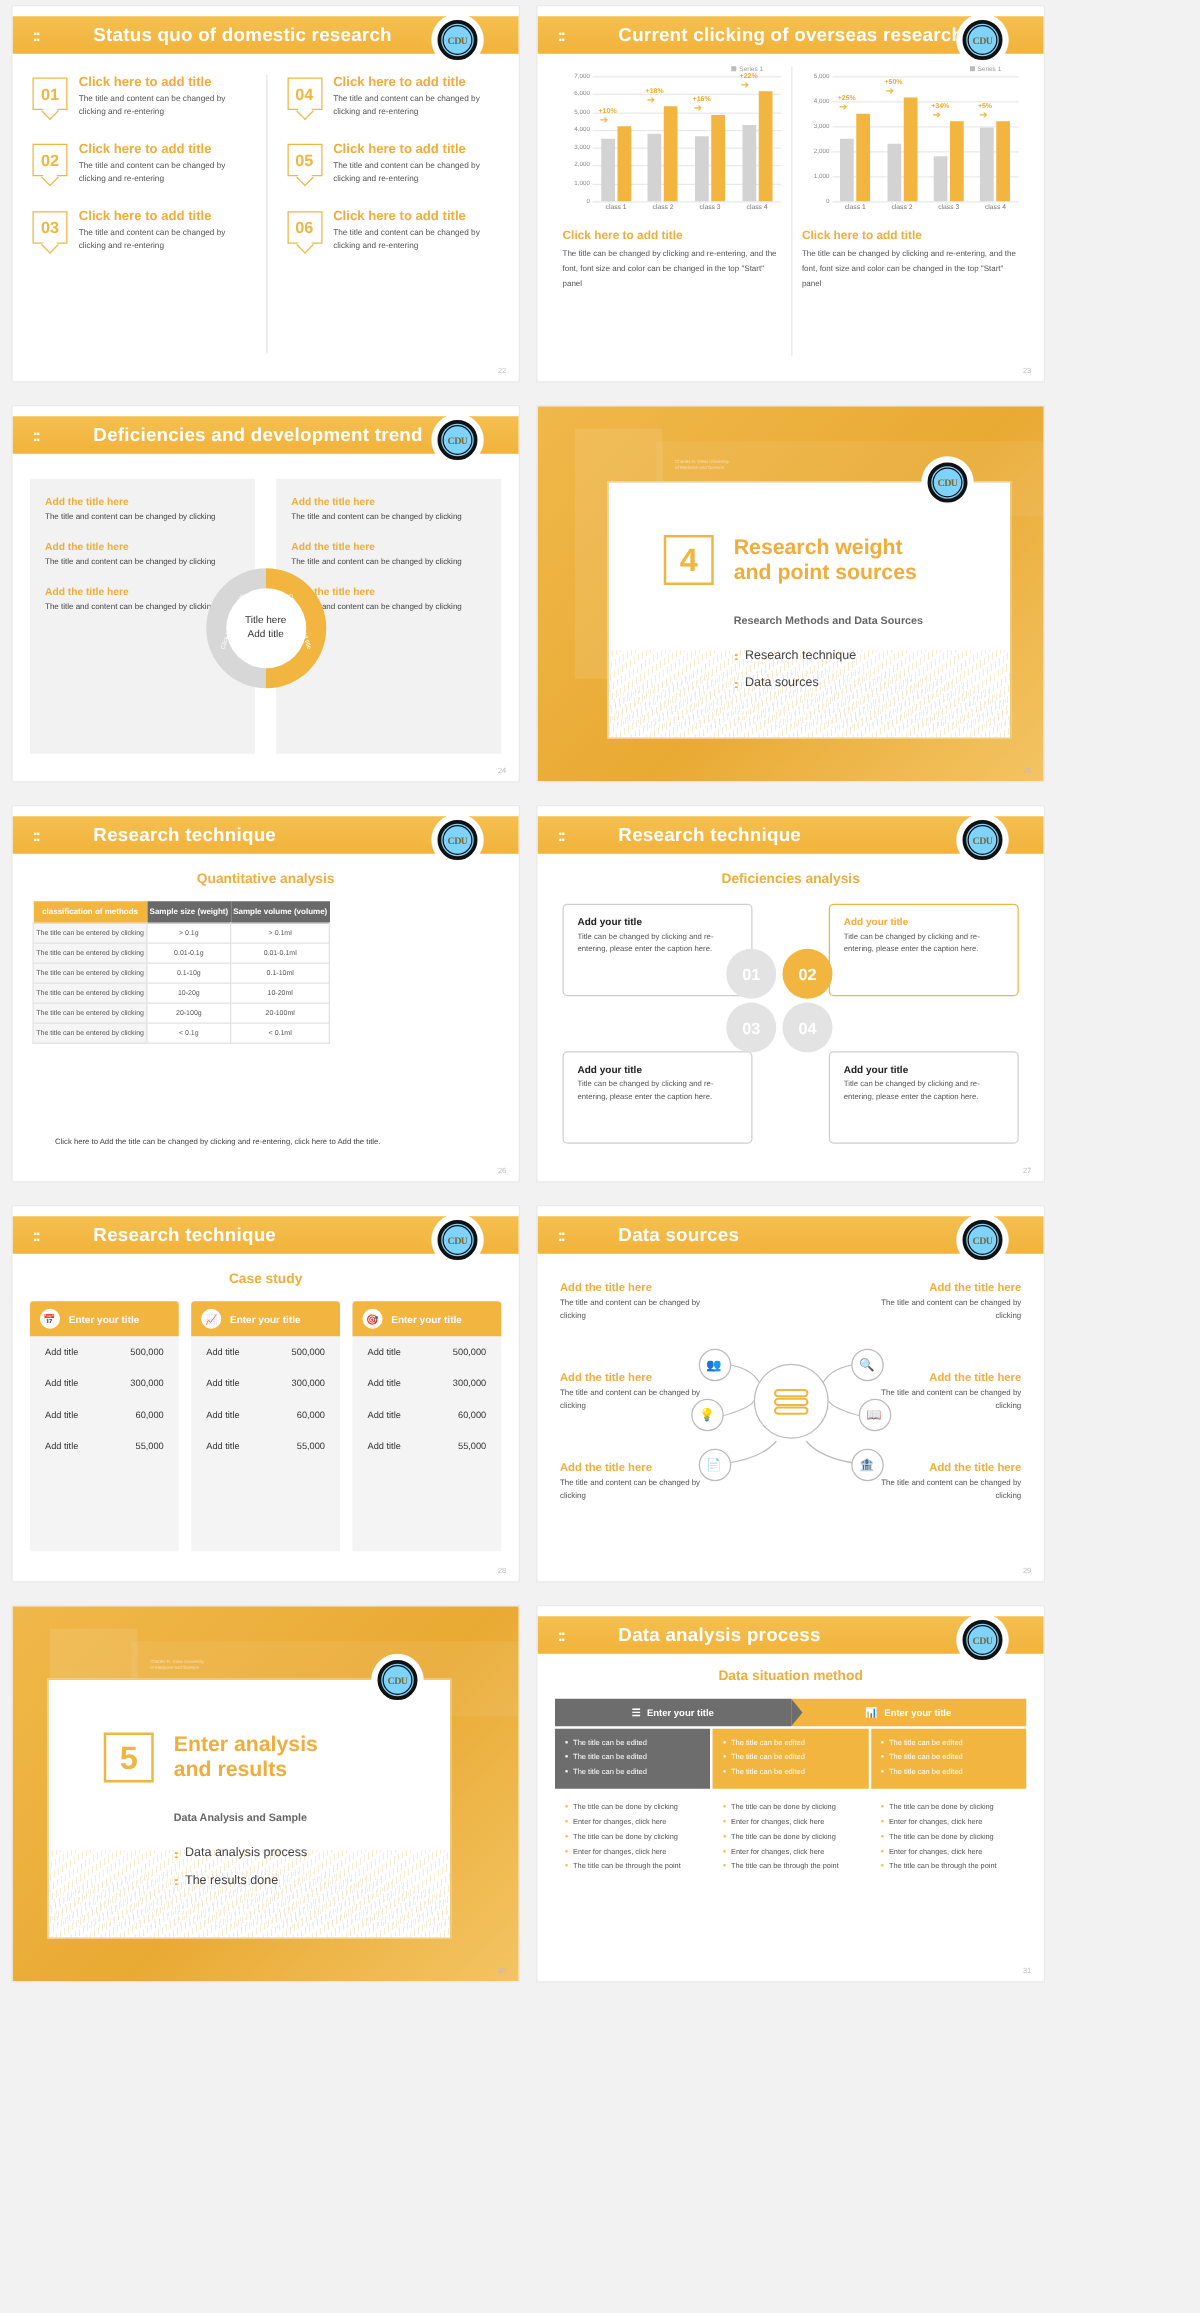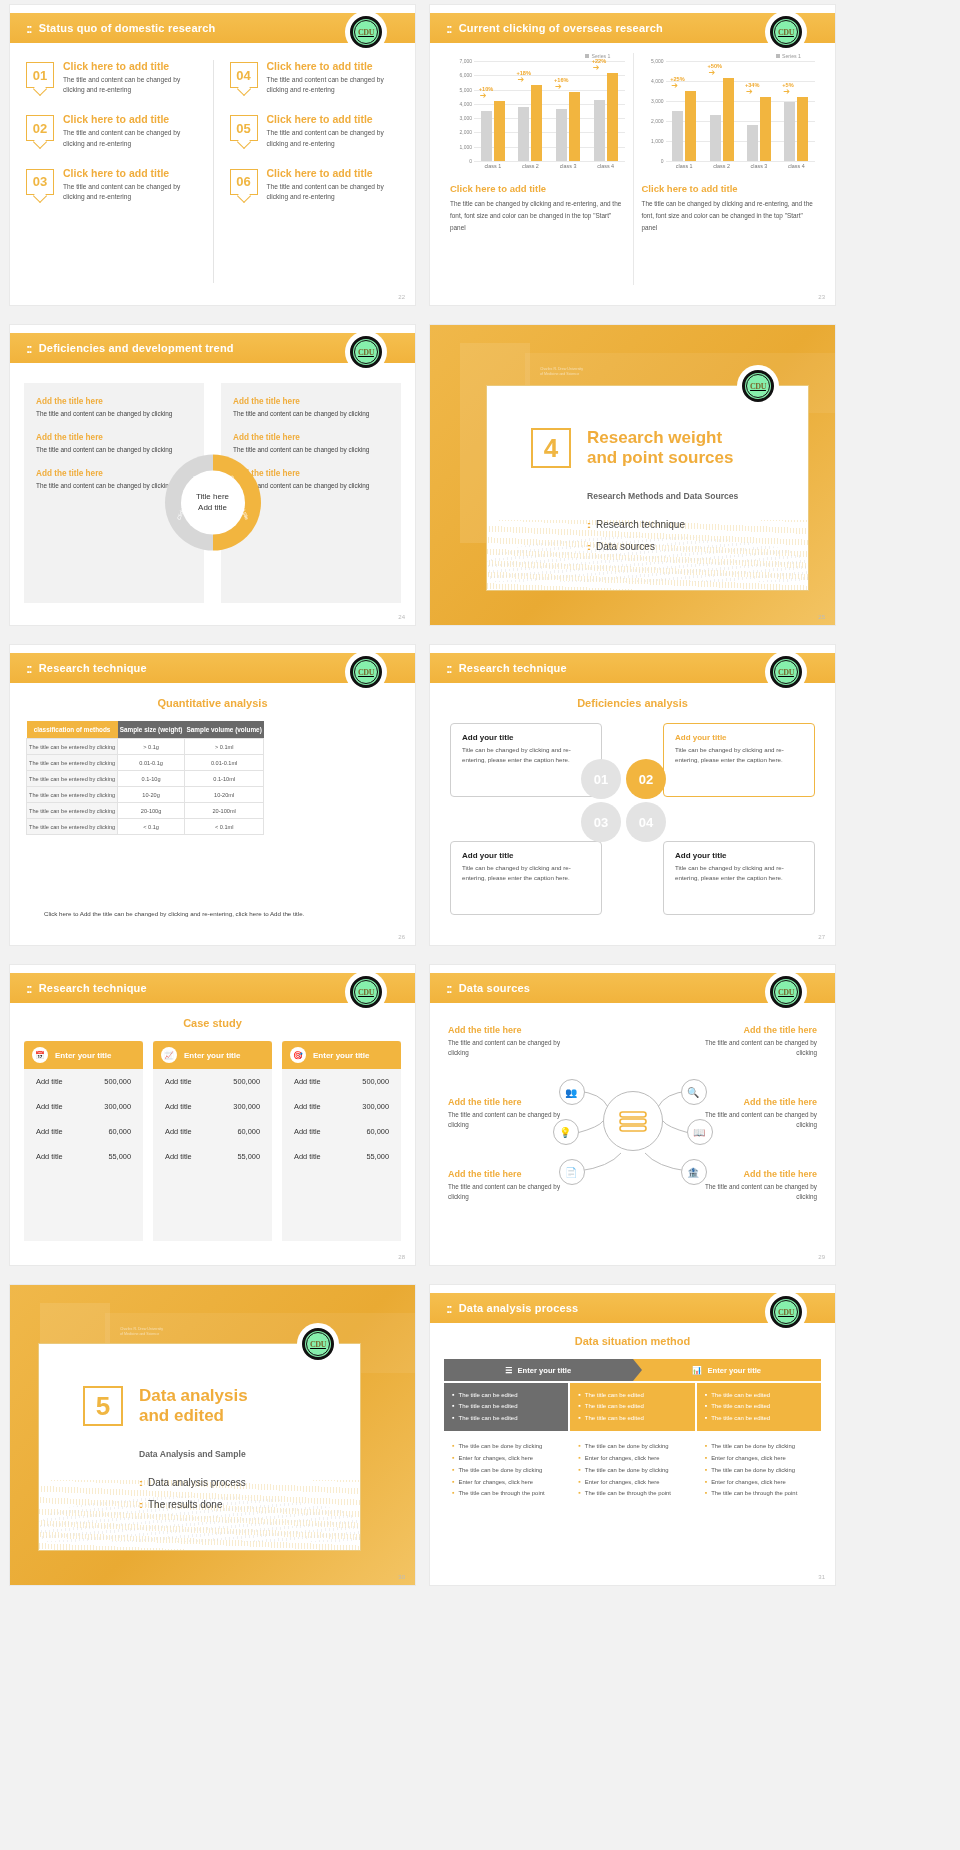--- a/index.html
+++ b/index.html
@@ -28,33 +28,32 @@
   .hdr {
     position: absolute; top:8px; left:0; right:0; height:30px;
     background: linear-gradient(180deg,#f5bf4f 0%, #f1b33c 100%);
     display:flex; align-items:center;
   }
   .hdr .dots {
     color:#fff; font-size:13px; font-weight:bold; letter-spacing:-2px;
     margin-left:16px; margin-right:8px; line-height:1;
   }
   .hdr .ttl {
-    color:#ffffff; font-size:11px; font-weight:bold; letter-spacing:.2px;
+    color:#ffffff; font-size:15px; font-weight:bold; letter-spacing:.2px;margin-left:36px;
   }
   .logo {
     position:absolute; right:28px; top:6px;
     width:42px; height:42px; border-radius:50%;
     background:#fff; display:flex; align-items:center; justify-content:center;
     z-index:5;
   }
   .logo .ring {
     width:32px;height:32px;border-radius:50%;
     border:3px solid #111; display:flex;align-items:center;justify-content:center;
-    background:#86efac;
-    text-decoration:underline;
+    background:#7dd3fc;
   }
   .logo .ring2 {
     width:24px;height:24px;border-radius:50%;
     border:1.5px solid #111; display:flex;align-items:center;justify-content:center;
     font-size:8px; font-weight:bold; color:#7a6a2f; letter-spacing:-0.5px;
     font-family:"Liberation Serif", serif;
   }
   .pgnum {
     position:absolute; right:10px; bottom:5px;
     font-size:6px; color:#bbb;
@@ -707,22 +706,22 @@
       <div class="bld"></div>
       <div class="bld2"></div>
       <div class="micro">Charles R. Drew University<br>of Medicine and Science</div>
     </div>
     <div class="cardw" style="left:28px; top:58px; right:54px;">
       <div class="wave"></div>
       <div class="wave2"></div>
       <div class="cv-row">
         <div class="cv-num">5</div>
         <div class="cv-t">
-          <div>Data analysis</div>
-          <div>and edited</div>
+          <div>Enter analysis</div>
+          <div>and results</div>
         </div>
       </div>
       <div class="cv-sub">Data Analysis and Sample</div>
       <div class="cv-li" style="top:133px">
         <span class="dt">::</span>
         <span>Data analysis process</span>
       </div>
       <div class="cv-li" style="top:155px">
         <span class="dt">::</span>
         <span>The results done</span>

